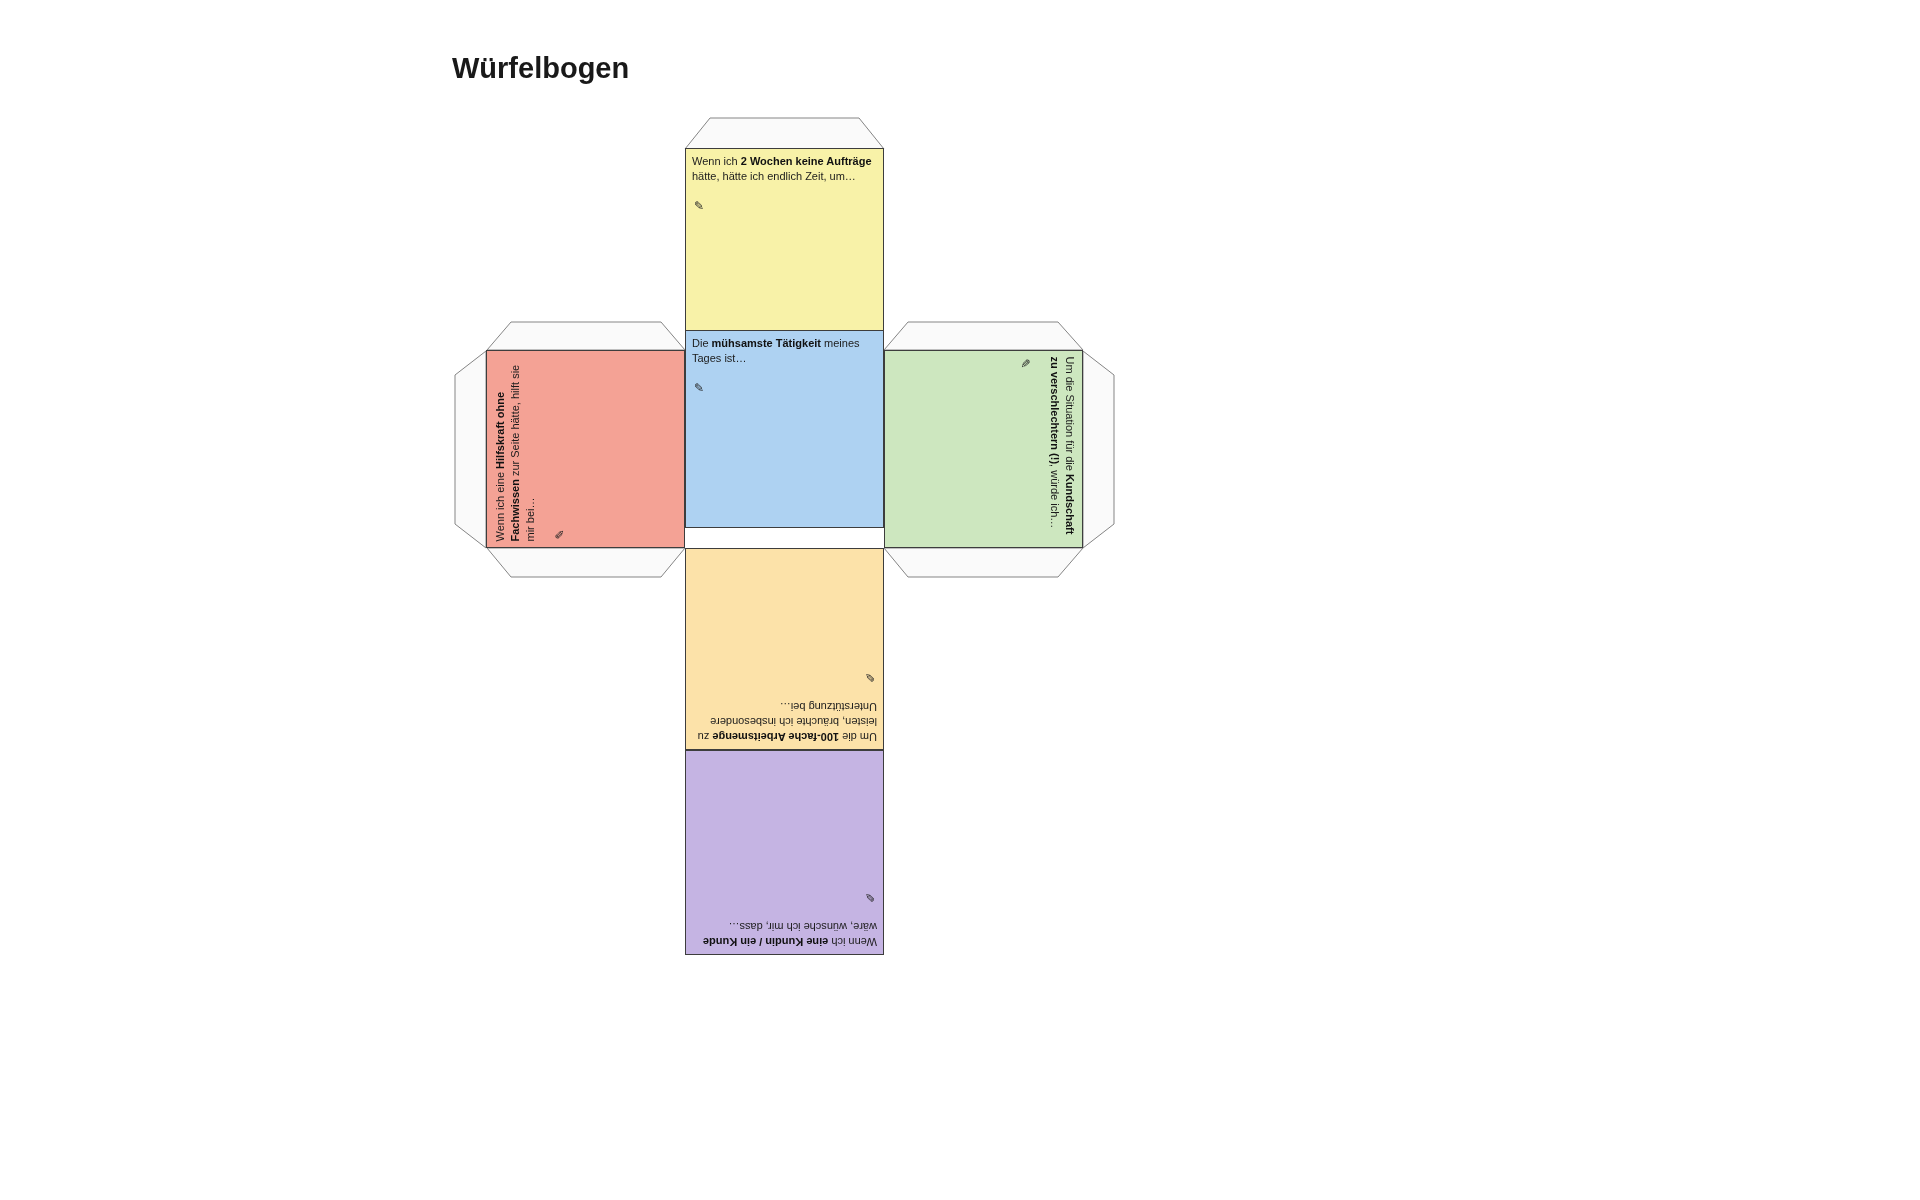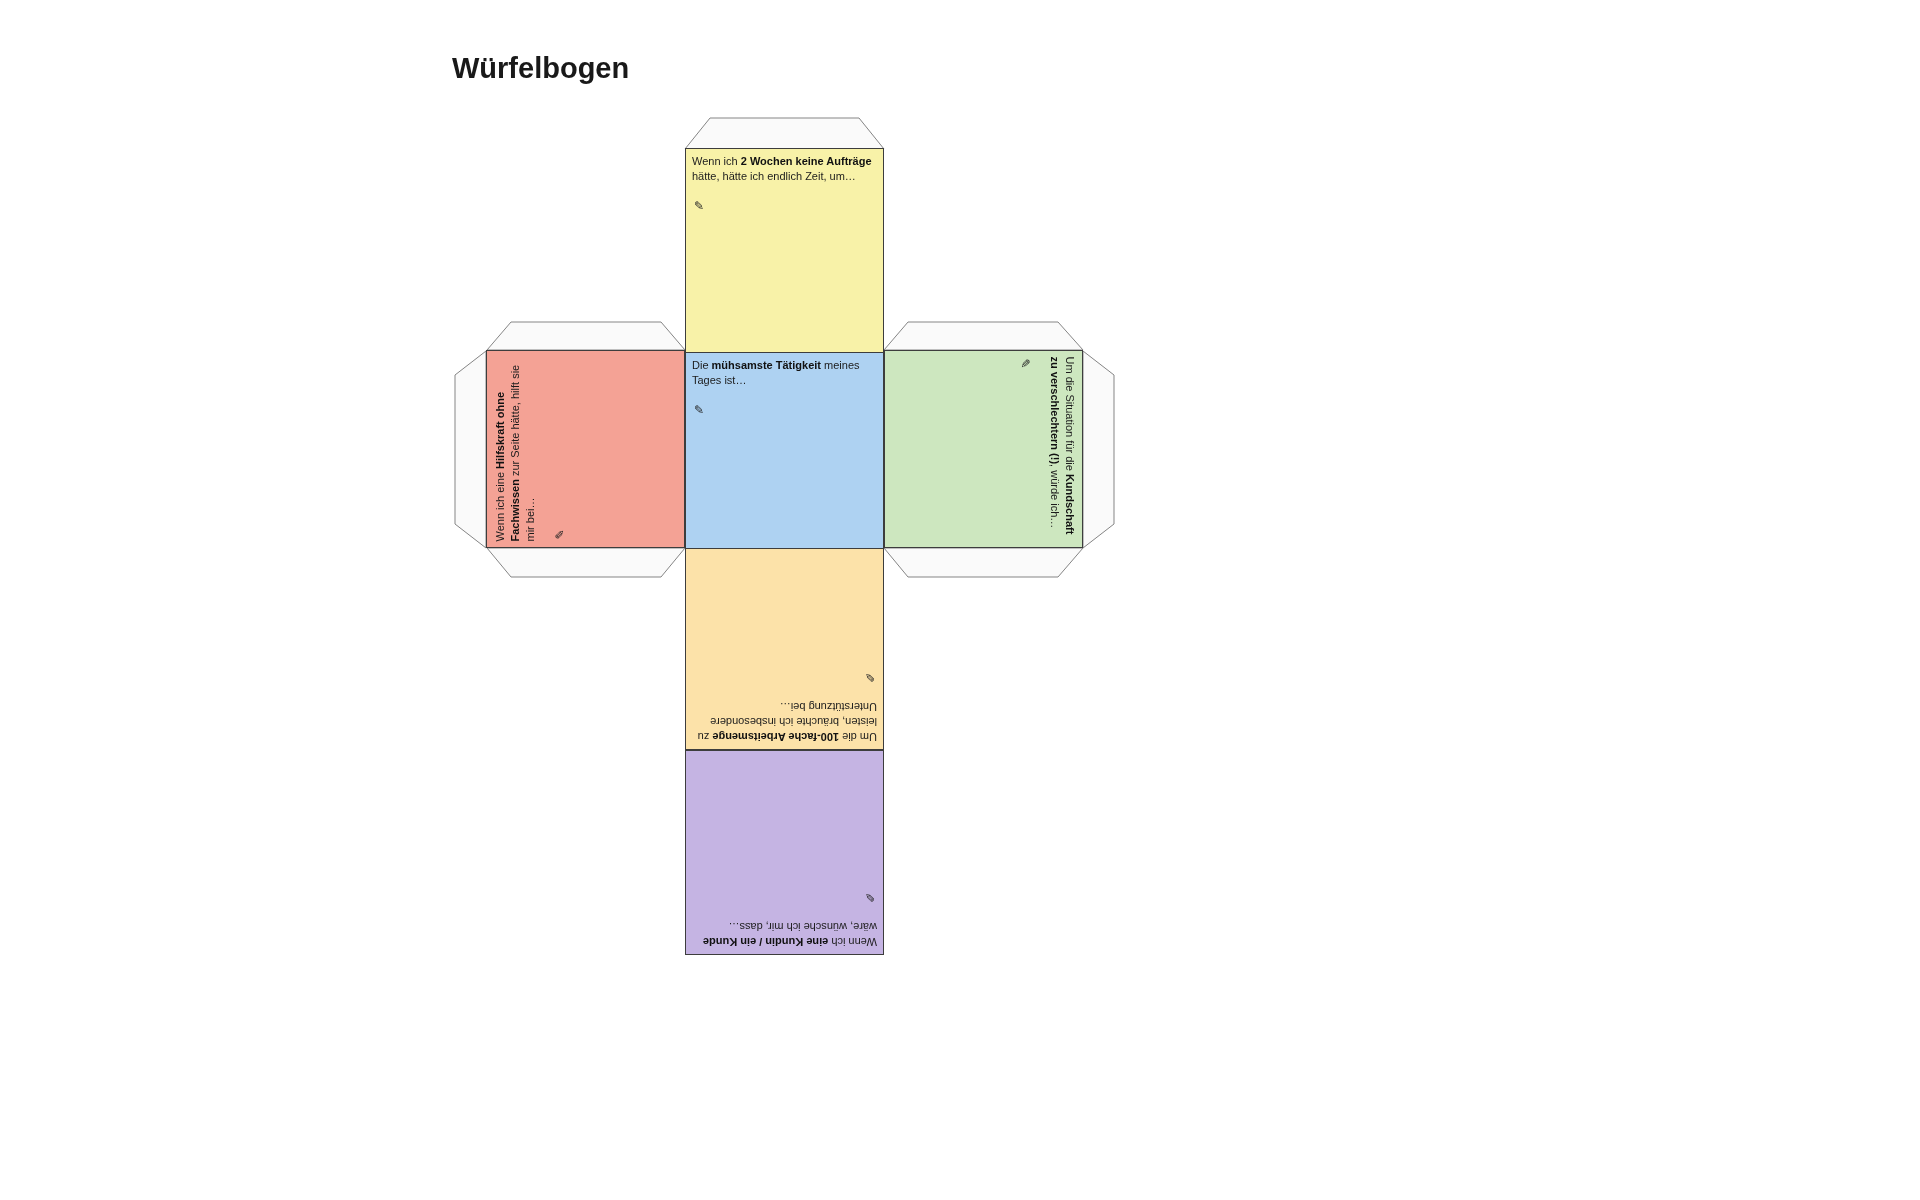--- a/index.html
+++ b/index.html
@@ -71,21 +71,21 @@
     </div>
   </div>
 
   <div class="face" style="left: 486px; top: 350px; width: 199px; height: 198px; background-color: rgb(244, 162, 149); border-color: rgb(61, 61, 61);">
     <div class="content rot-ccw">
       <p class="ftext"><span>Wenn ich eine </span><strong>Hilfskraft ohne Fachwissen</strong><span> zur Seite hätte, hilft sie mir bei…</span></p>
       <span class="pencil">✎</span>
     </div>
   </div>
 
-  <div class="face" style="left: 685px; top: 352px; width: 199px; height: 198px; background-color: rgb(174, 210, 242); border-color: rgb(61, 61, 61);">
+  <div class="face" style="left: 685px; top: 330px; width: 199px; height: 198px; background-color: rgb(174, 210, 242); border-color: rgb(61, 61, 61);">
     <div class="content">
       <p class="ftext"><span>Die </span><strong>mühsamste Tätigkeit</strong><span> meines Tages ist…</span></p>
       <span class="pencil">✎</span>
     </div>
   </div>
 
   <div class="face" style="left: 884px; top: 350px; width: 199px; height: 198px; background-color: rgb(205, 231, 191); border-color: rgb(61, 61, 61);">
     <div class="content rot-cw">
       <p class="ftext"><span>Um die Situation für die </span><strong>Kundschaft zu verschlechtern (!)</strong><span>, würde ich…</span></p>
       <span class="pencil">✎</span>

